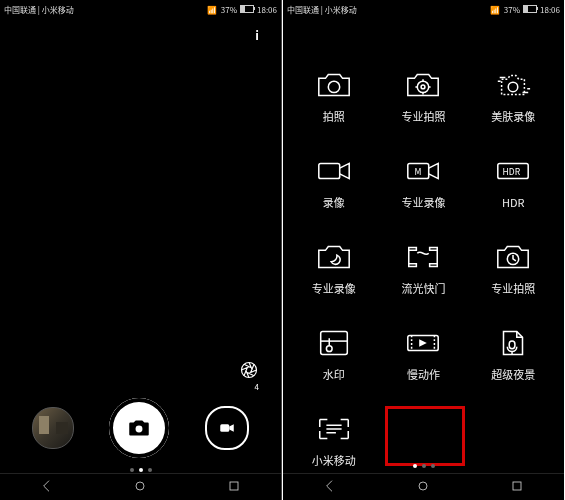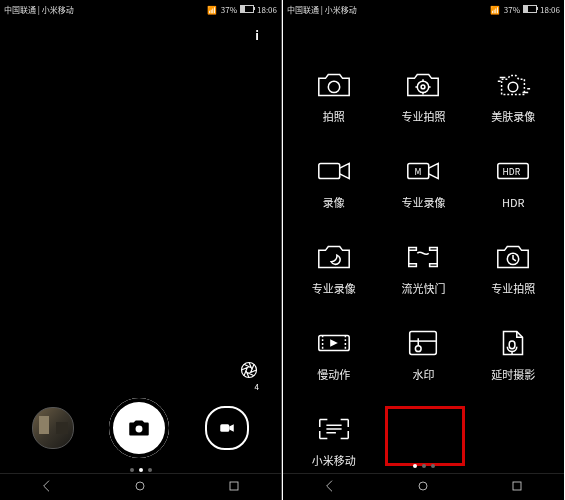--- a/index.html
+++ b/index.html
@@ -338,50 +338,50 @@
               <circle cx="20" cy="18" r="6"></circle>
               <path d="M20 14v4l3 2"></path>
             </svg>
         </div>
         <span class="mode-label">专业拍照</span>
       </div>
 
       <div class="mode-item">
         <div class="mode-icon">
           <svg viewBox="0 0 40 32">
-              <rect x="4" y="8" width="32" height="16" rx="2"></rect>
-              <path d="M8 8v16M32 8v16" stroke-dasharray="2 2"></path>
-              <path d="M16 12v8l8-4z" fill="#fff" stroke="none"></path>
-            </svg>
-        </div>
-        <span class="mode-label">慢动作</span>
-      </div>
-
-      <div class="mode-item">
-        <div class="mode-icon">
-          <svg viewBox="0 0 40 32">
               <rect x="6" y="4" width="28" height="24" rx="2"></rect>
               <circle cx="15" cy="22" r="3"></circle>
               <path d="M15 19v-8"></path>
               <path d="M6 14h28"></path>
             </svg>
         </div>
         <span class="mode-label">水印</span>
       </div>
 
       <div class="mode-item">
         <div class="mode-icon">
           <svg viewBox="0 0 40 32">
+              <rect x="4" y="8" width="32" height="16" rx="2"></rect>
+              <path d="M8 8v16M32 8v16" stroke-dasharray="2 2"></path>
+              <path d="M16 12v8l8-4z" fill="#fff" stroke="none"></path>
+            </svg>
+        </div>
+        <span class="mode-label">慢动作</span>
+      </div>
+
+      <div class="mode-item">
+        <div class="mode-icon">
+          <svg viewBox="0 0 40 32">
               <path d="M10 4h14l6 6v18H10z"></path>
               <path d="M24 4v6h6"></path>
               <rect x="16" y="14" width="6" height="8" rx="3"></rect>
               <path d="M14 20a5 5 0 0 0 10 0M19 25v3"></path>
             </svg>
         </div>
-        <span class="mode-label">延时摄影</span>
+        <span class="mode-label">超级夜景</span>
       </div>
 
       <div class="mode-item">
         <div class="mode-icon">
           <svg viewBox="0 0 40 32">
               <path d="M5 6h8M5 6v8M35 6h-8M35 6v8M5 26h8M5 26v-8M35 26h-8M35 26v-8"></path>
               <path d="M12 12h16M12 16h16M12 20h10"></path>
             </svg>
         </div>
         <span class="mode-label">小米移动</span>

